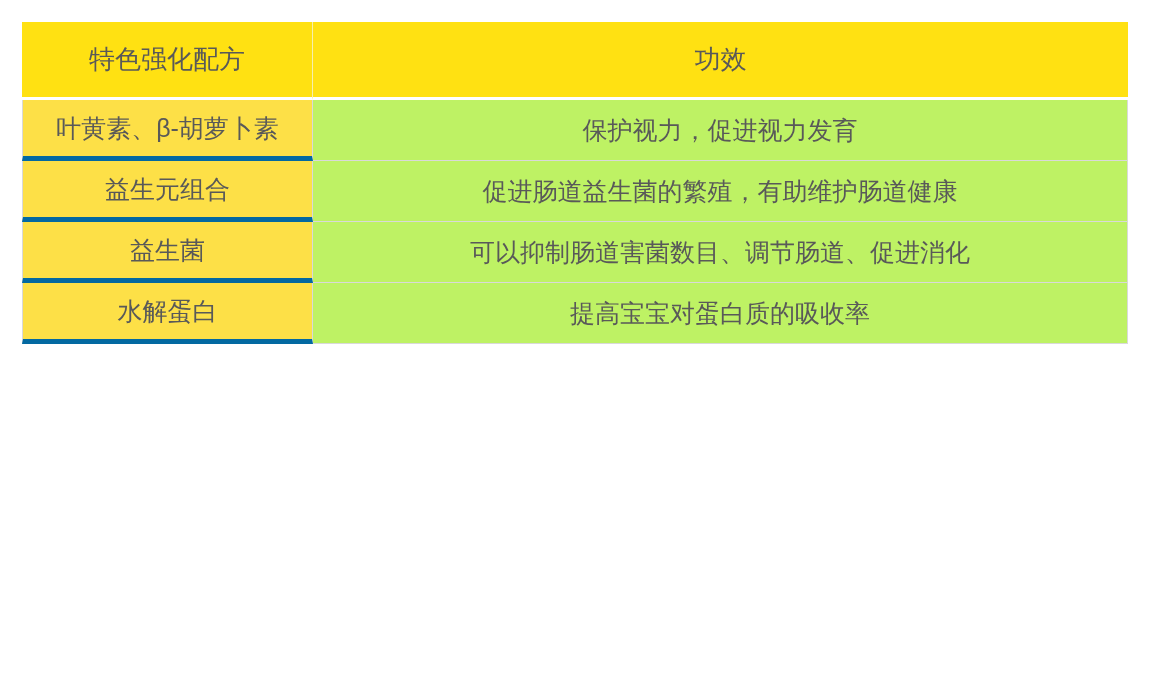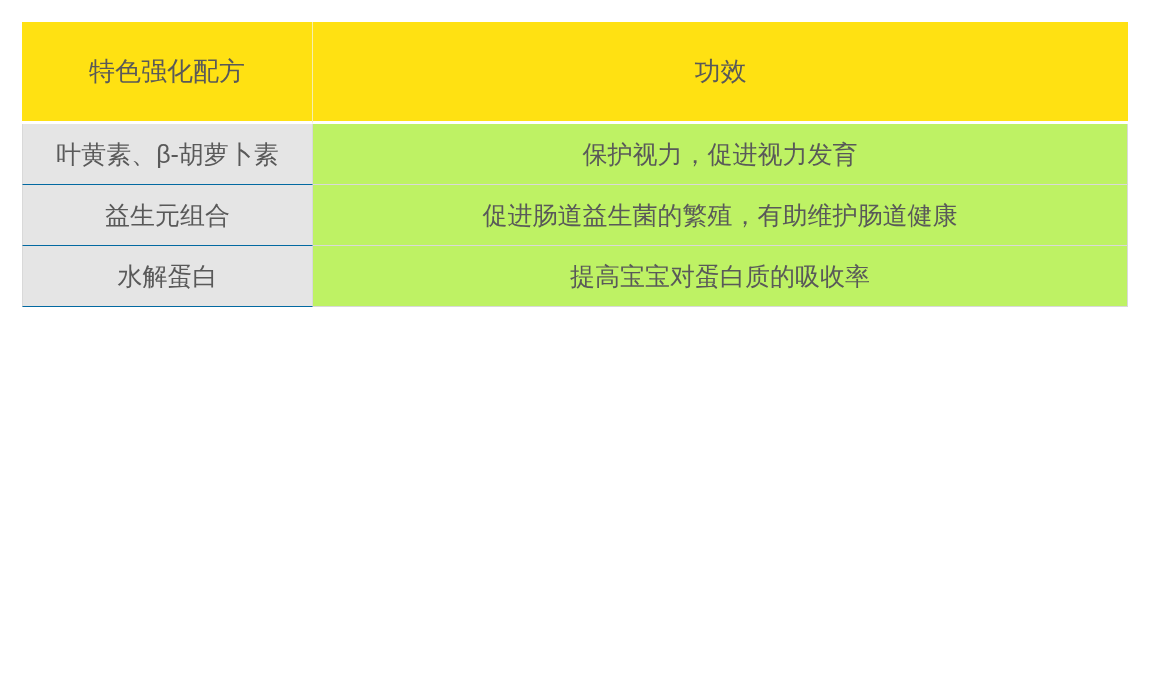--- a/index.html
+++ b/index.html
@@ -32,31 +32,31 @@
     text-align: center;
     vertical-align: middle;
     font-weight: normal;
     padding: 4px 12px;
     box-sizing: border-box;
     line-height: 1.45;
   }
   th {
     background: #ffe112;
     font-size: 26px;
-    height: 102px;
+    height: 78px;
     border-bottom: 3px solid #ffffff;
   }
   th.th-formula { border-right: 1px solid #f6efae; }
 
   td { font-size: 25px; }
   td.cell-formula {
-    background: #e5e5e5;
+    background: #fde047;
     border-left: 1px solid #d9d9d9;
     border-right: 1px solid #d9d9d9;
-    border-bottom: 1px solid #0369a1;
+    border-bottom: 5px solid #0369a1;
   }
   td.cell-effect {
     background: #bef264;
     border-right: 1px solid #d9d9d9;
     border-bottom: 1px solid #d9d9d9;
   }
   tr.h-single td { height: 61px; }
   tr.h-mid    td { height: 66px; }
   tr.h-double td { height: 100px; }
 </style>
@@ -78,18 +78,22 @@
     <tbody>
       <tr class="h-single">
         <td class="cell-formula">叶黄素、β-胡萝卜素</td>
         <td class="cell-effect">保护视力，促进视力发育</td>
       </tr>
       <tr class="h-single">
         <td class="cell-formula">益生元组合</td>
         <td class="cell-effect">促进肠道益生菌的繁殖，有助维护肠道健康</td>
       </tr>
       <tr class="h-single">
+        <td class="cell-formula">益生菌</td>
+        <td class="cell-effect">可以抑制肠道害菌数目、调节肠道、促进消化</td>
+      </tr>
+      <tr class="h-single">
         <td class="cell-formula">水解蛋白</td>
         <td class="cell-effect">提高宝宝对蛋白质的吸收率</td>
       </tr>
     </tbody>
   </table>
 </div>
 
 </body></html>

